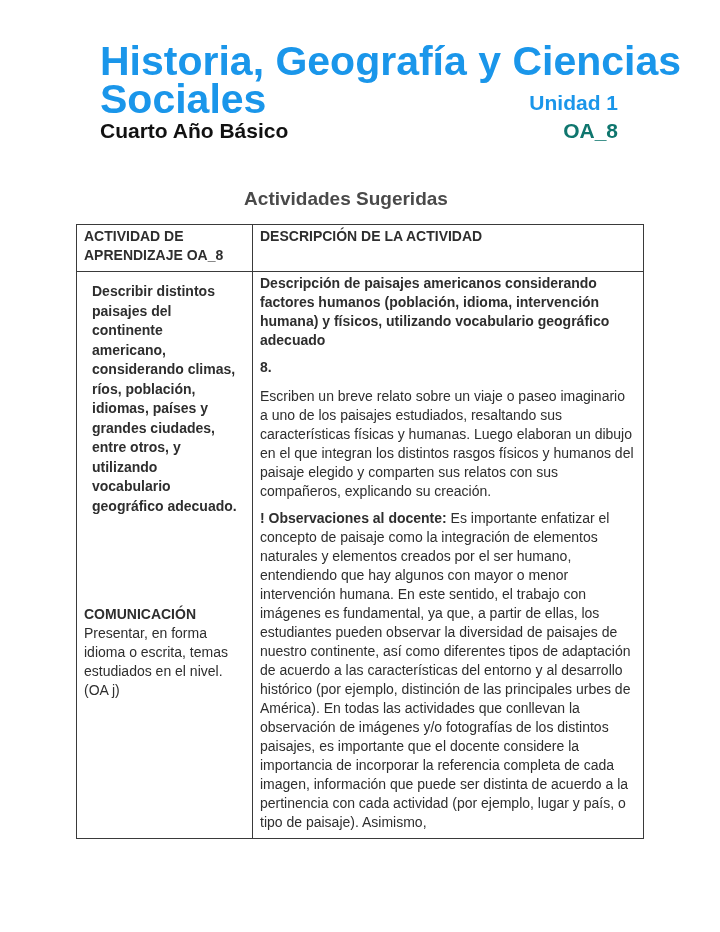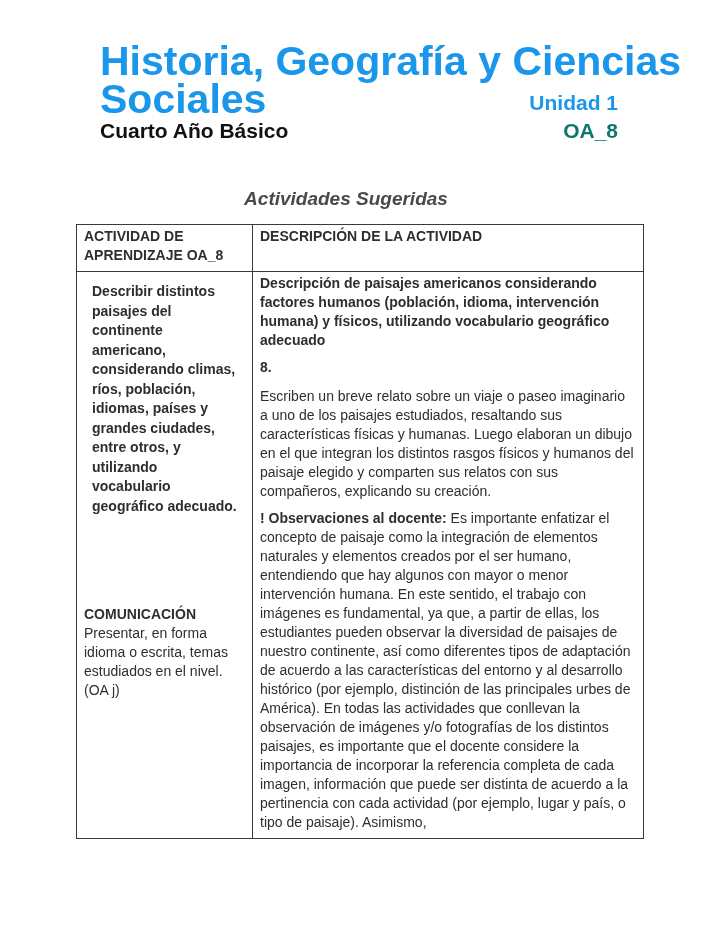--- a/index.html
+++ b/index.html
@@ -62,21 +62,20 @@
     }
     .section-title {
       position: absolute;
       top: 188px;
       left: 0;
       width: 692px;
       text-align: center;
       font-size: 19px;
       font-weight: bold;
       color: #4a4a4a;
-      font-style: italic;
     }
     table.act {
       position: absolute;
       left: 76px;
       top: 224px;
       width: 568px;
       border-collapse: collapse;
       table-layout: fixed;
       font-size: 14px;
       line-height: 19px;

